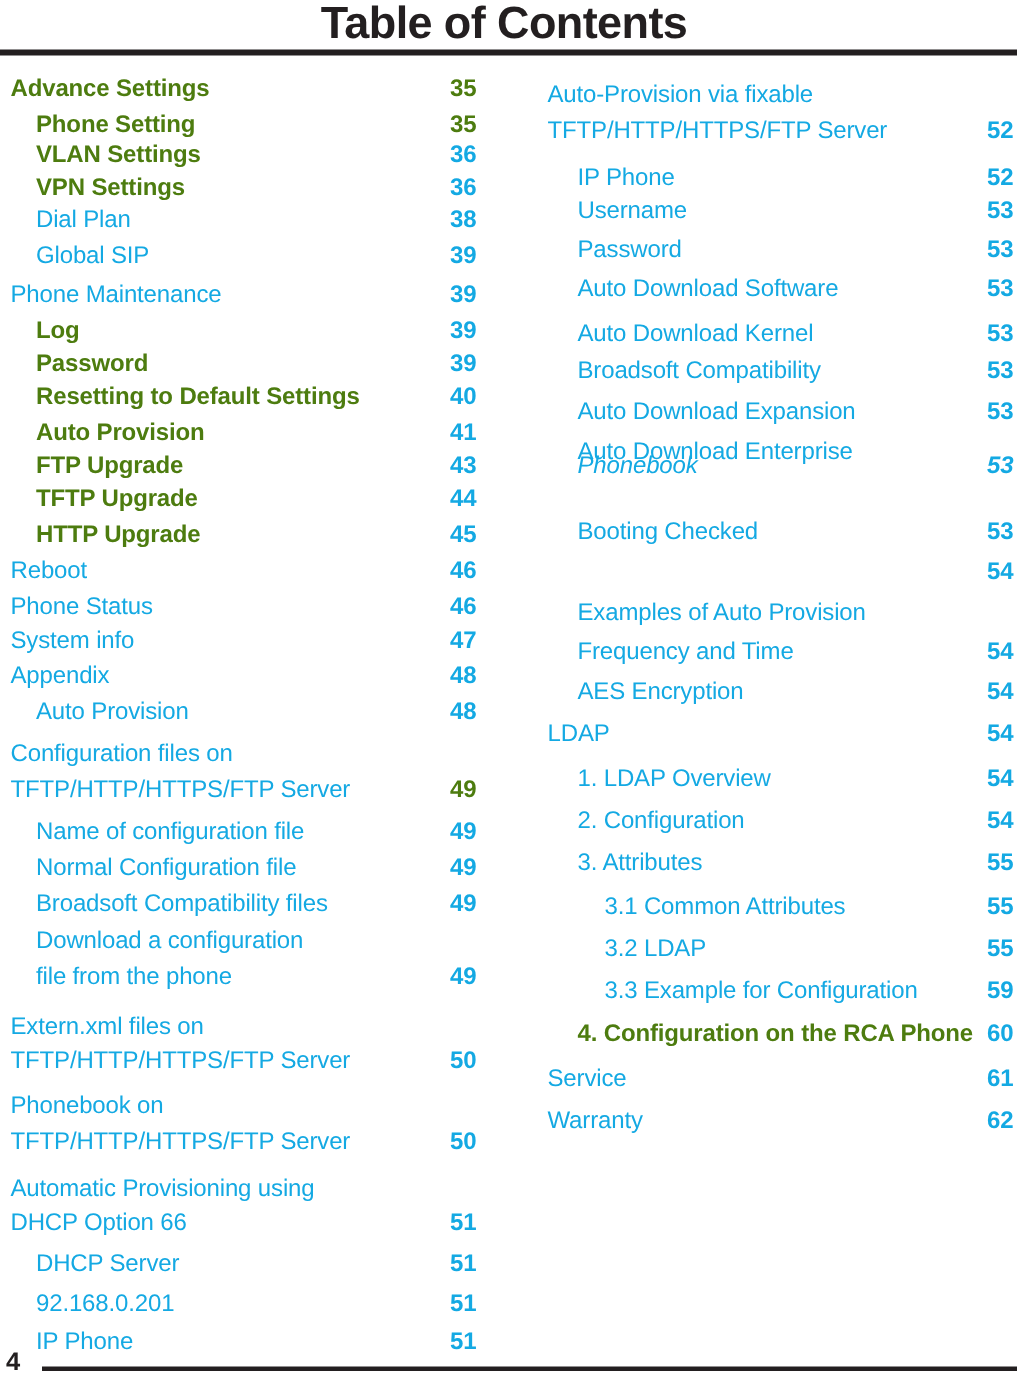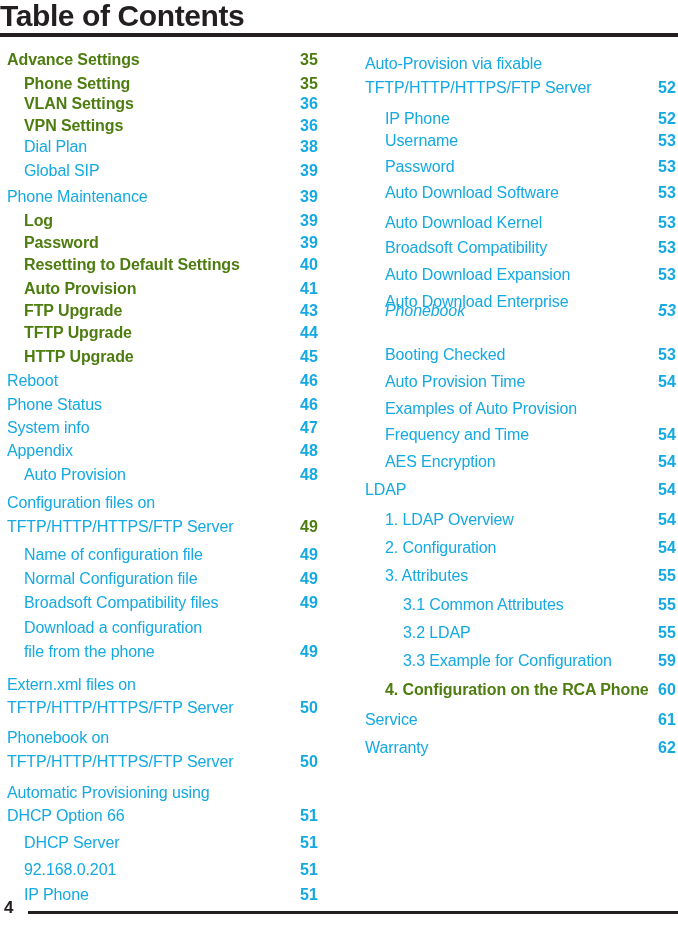--- a/index.html
+++ b/index.html
@@ -16,21 +16,21 @@
     font-family: "Liberation Sans", "DejaVu Sans", sans-serif;
     -webkit-font-smoothing: antialiased;
   }
 
   
   #page-title {
     position: absolute;
     top: 0px;
     left: 0px;
     width: 672px;
-    text-align: left;
+    text-align: center;
     font-size: 30px;
     font-weight: bold;
     letter-spacing: -0.4px;
     color: #231f20;
     line-height: 32px;
     white-space: nowrap;
     font-stretch: condensed;
   }
   #header-rule {
     position: absolute;
@@ -297,21 +297,20 @@
     </div>
     <div class="toc-entry lvl1" style="top: 301px; font-style: italic;">
       <span class="toc-label c-cyan">Phonebook</span>
       <span class="toc-page c-cyan">53</span>
     </div>
     <div class="toc-entry lvl1" style="top: 345px;">
       <span class="toc-label c-cyan">Booting Checked</span>
       <span class="toc-page c-cyan">53</span>
     </div>
     <div class="toc-entry lvl1" style="top: 372px;">
-      <span class="toc-label c-cyan">Auto Provision Time</span>
       <span class="toc-page c-cyan">54</span>
     </div>
     <div class="toc-entry lvl1" style="top: 399px;">
       <span class="toc-label c-cyan">Examples of Auto Provision</span>
     </div>
     <div class="toc-entry lvl1" style="top: 425px;">
       <span class="toc-label c-cyan">Frequency and Time</span>
       <span class="toc-page c-cyan">54</span>
     </div>
     <div class="toc-entry lvl1" style="top: 452px;">

